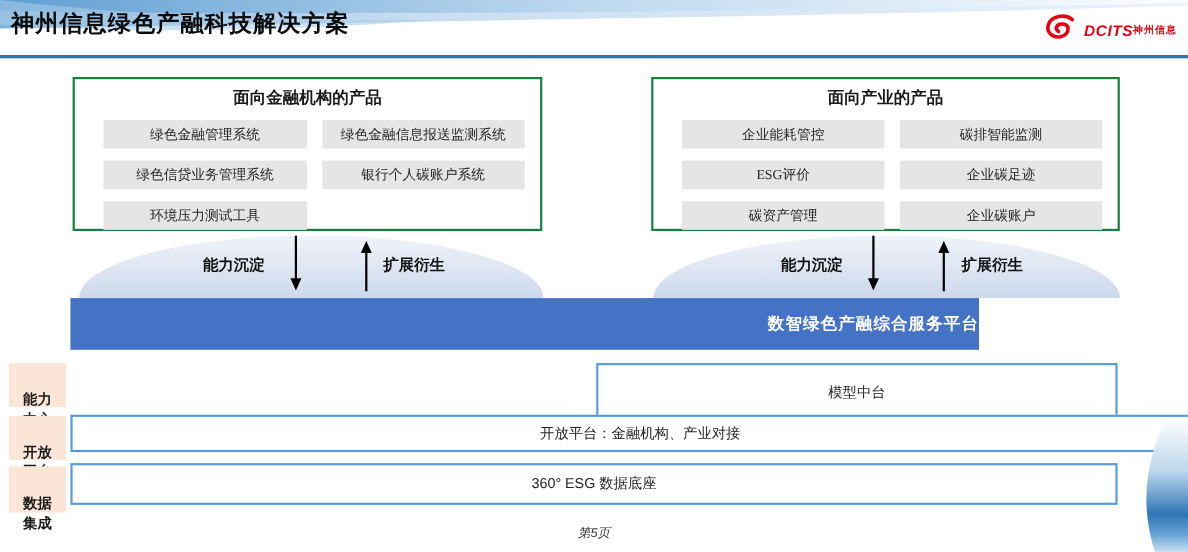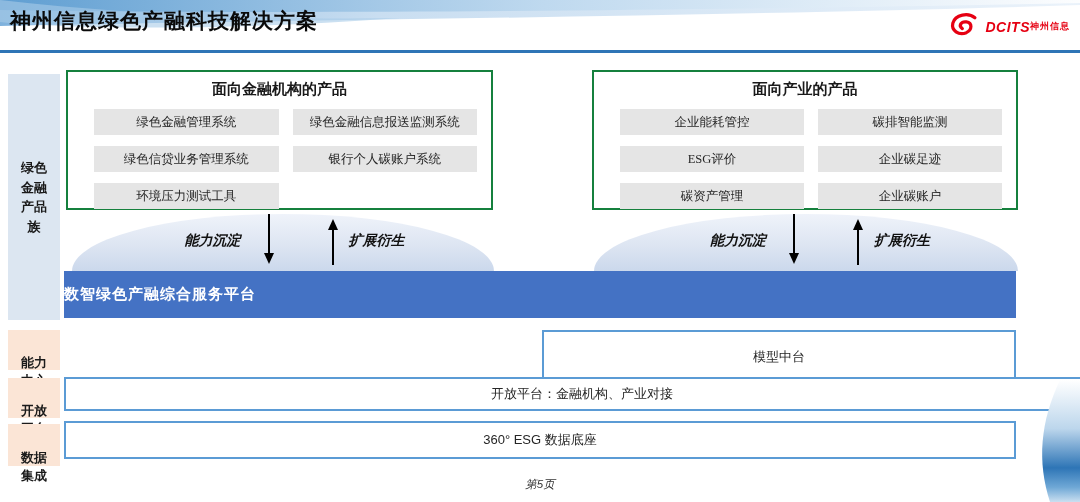--- a/index.html
+++ b/index.html
@@ -38,28 +38,28 @@
   .chip{height:26px;line-height:26px;background:#e5e5e5;text-align:center;font-size:12.5px;color:#262626;
         white-space:nowrap;overflow:hidden;font-family:Liberation Serif, serif;}
   
   .dome{position:absolute;top:214px;height:57px;border-radius:50% 50% 0 0 / 100% 100% 0 0;
         background:linear-gradient(to bottom,#EFF3FA 0%,#DDE5F2 55%,#CBD8EC 100%);}
   .dome.left{left:72px;width:422px;}
   .dome.right{left:594px;width:424px;}
   .flow-row{position:absolute;top:212px;height:58px;display:flex;align-items:center;justify-content:center;padding-left:30px;box-sizing:border-box;}
   .flow-row.left{left:66px;width:427px;}
   .flow-row.right{left:592px;width:426px;}
-  .flow-label{font-size:14px;font-weight:bold;color:#111;white-space:nowrap;font-style:italic;}
+  .flow-label{font-size:14px;font-weight:bold;color:#111;white-space:nowrap;}
   .arrow-down{margin:0 52px 0 22px;}
   .arrow-up{margin:0 10px 0 0;position:relative;top:3px;}
   
   .platform-bar{
-    position:absolute;left:64px;top:271px;width:952px;height:47px;background:#4472C4;
-    display:flex;align-items:center;justify-content:flex-start;
-    color:#fff;font-size:15px;font-weight:bold;letter-spacing:1px;
+    position:absolute;left:64px;top:271px;width:806px;height:47px;background:#4472C4;
+    display:flex;align-items:center;justify-content:flex-end;
+    color:#fff;font-size:15px;font-weight:bold;letter-spacing:1px;padding-left:20px;
   }
   
   .layer-box{
     position:absolute;background:#fff;border:2px solid #5B9BD5;box-sizing:border-box;
     display:flex;align-items:center;justify-content:center;font-size:13px;color:#262626;
   }
   .layer-app{left:64px;top:330px;width:452px;height:35px;}
   .layer-model{left:542px;top:330px;width:474px;height:53px;}
   .layer-open{left:64px;top:377px;width:1036px;height:34px;}
   .layer-data{left:64px;top:421px;width:952px;height:38px;}
@@ -98,23 +98,20 @@
       <svg width="36" height="28" viewBox="0 0 40 30">
         <path d="M31 7 C24 1, 9 3, 6.5 13 C4.5 21, 13 27, 21.5 23.5 C28 20.5, 28.5 12.5, 21.5 11.5 C15.5 10.7, 12.5 16, 17 19" stroke="#E60012" stroke-width="3.6" fill="none" stroke-linecap="round"></path>
       </svg>
     </span>
     <span class="logo-text">
       <span class="logo-brand">DCITS</span>
       <span class="logo-company">神州信息</span>
     </span>
   </div>
 
-  <div class="rail-family">
-    <span class="vtext">绿色金融产品族</span>
-  </div>
   <div class="rail-item r0">
     <span class="vtext">能力中心</span>
   </div>
   <div class="rail-item r1">
     <span class="vtext">开放平台</span>
   </div>
   <div class="rail-item r2">
     <span class="vtext">数据集成</span>
   </div>
 

